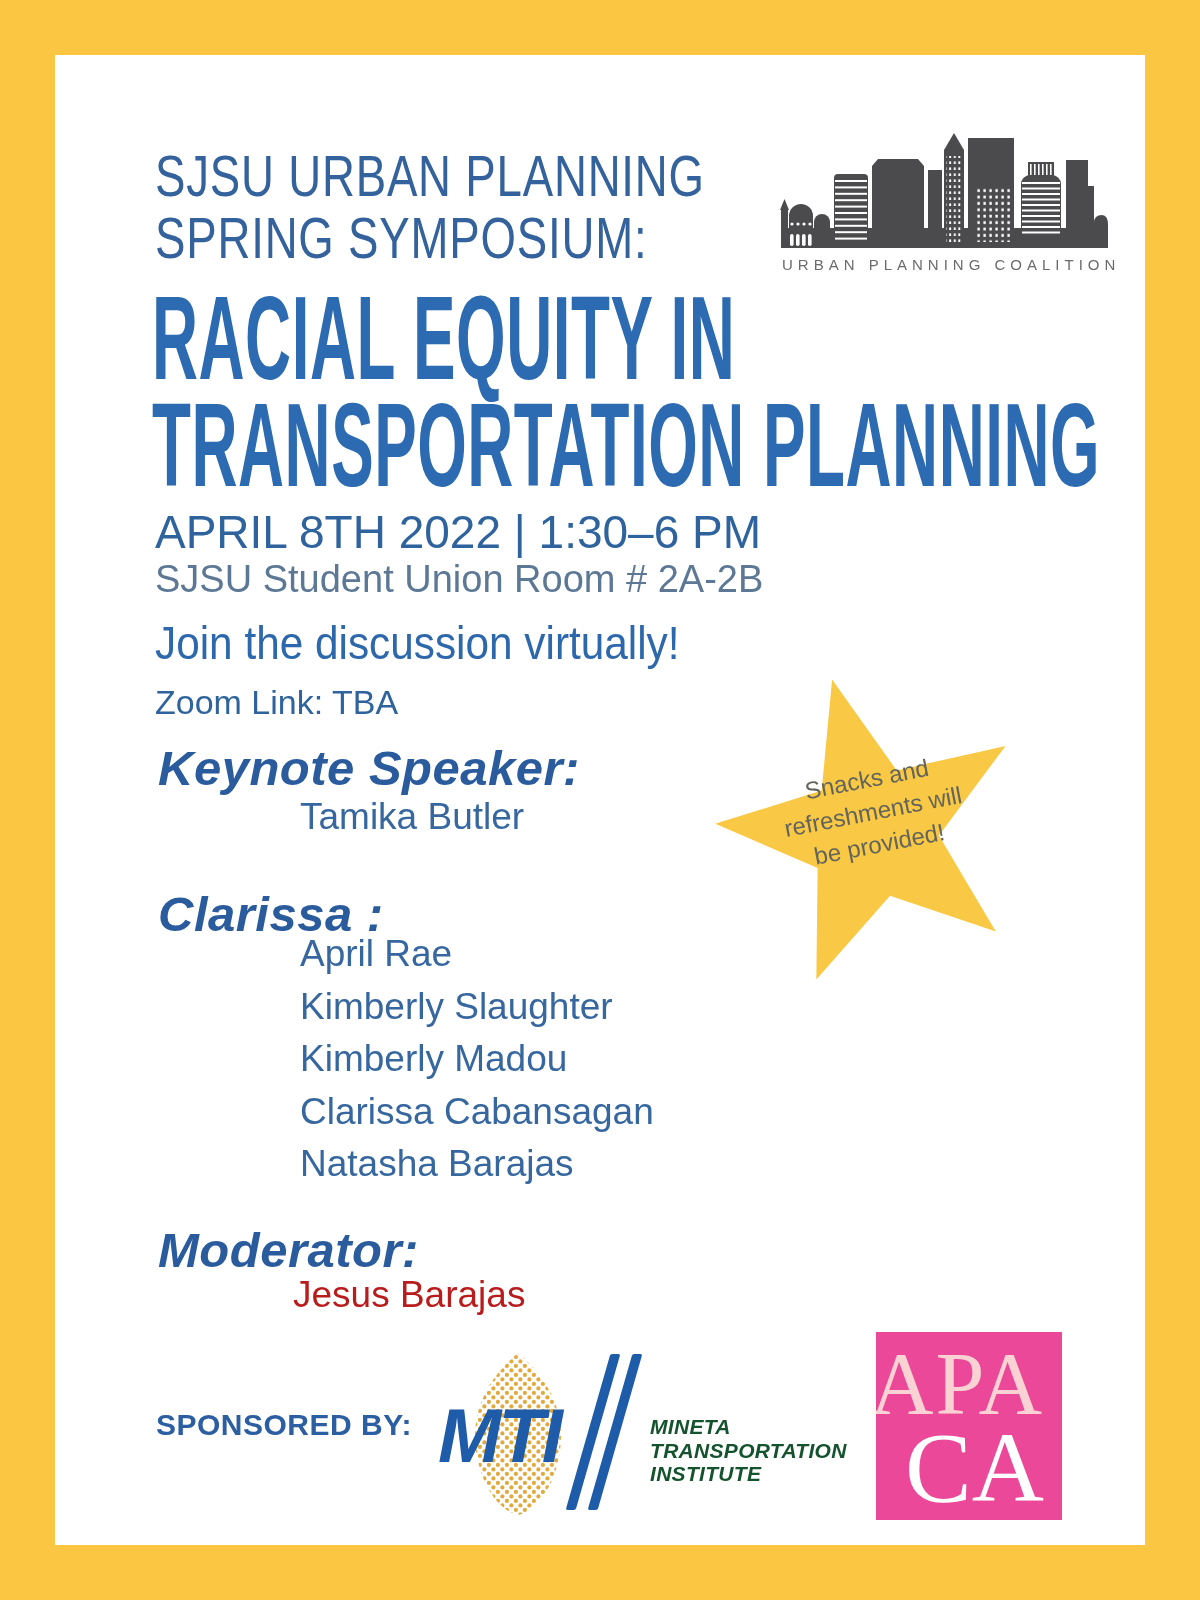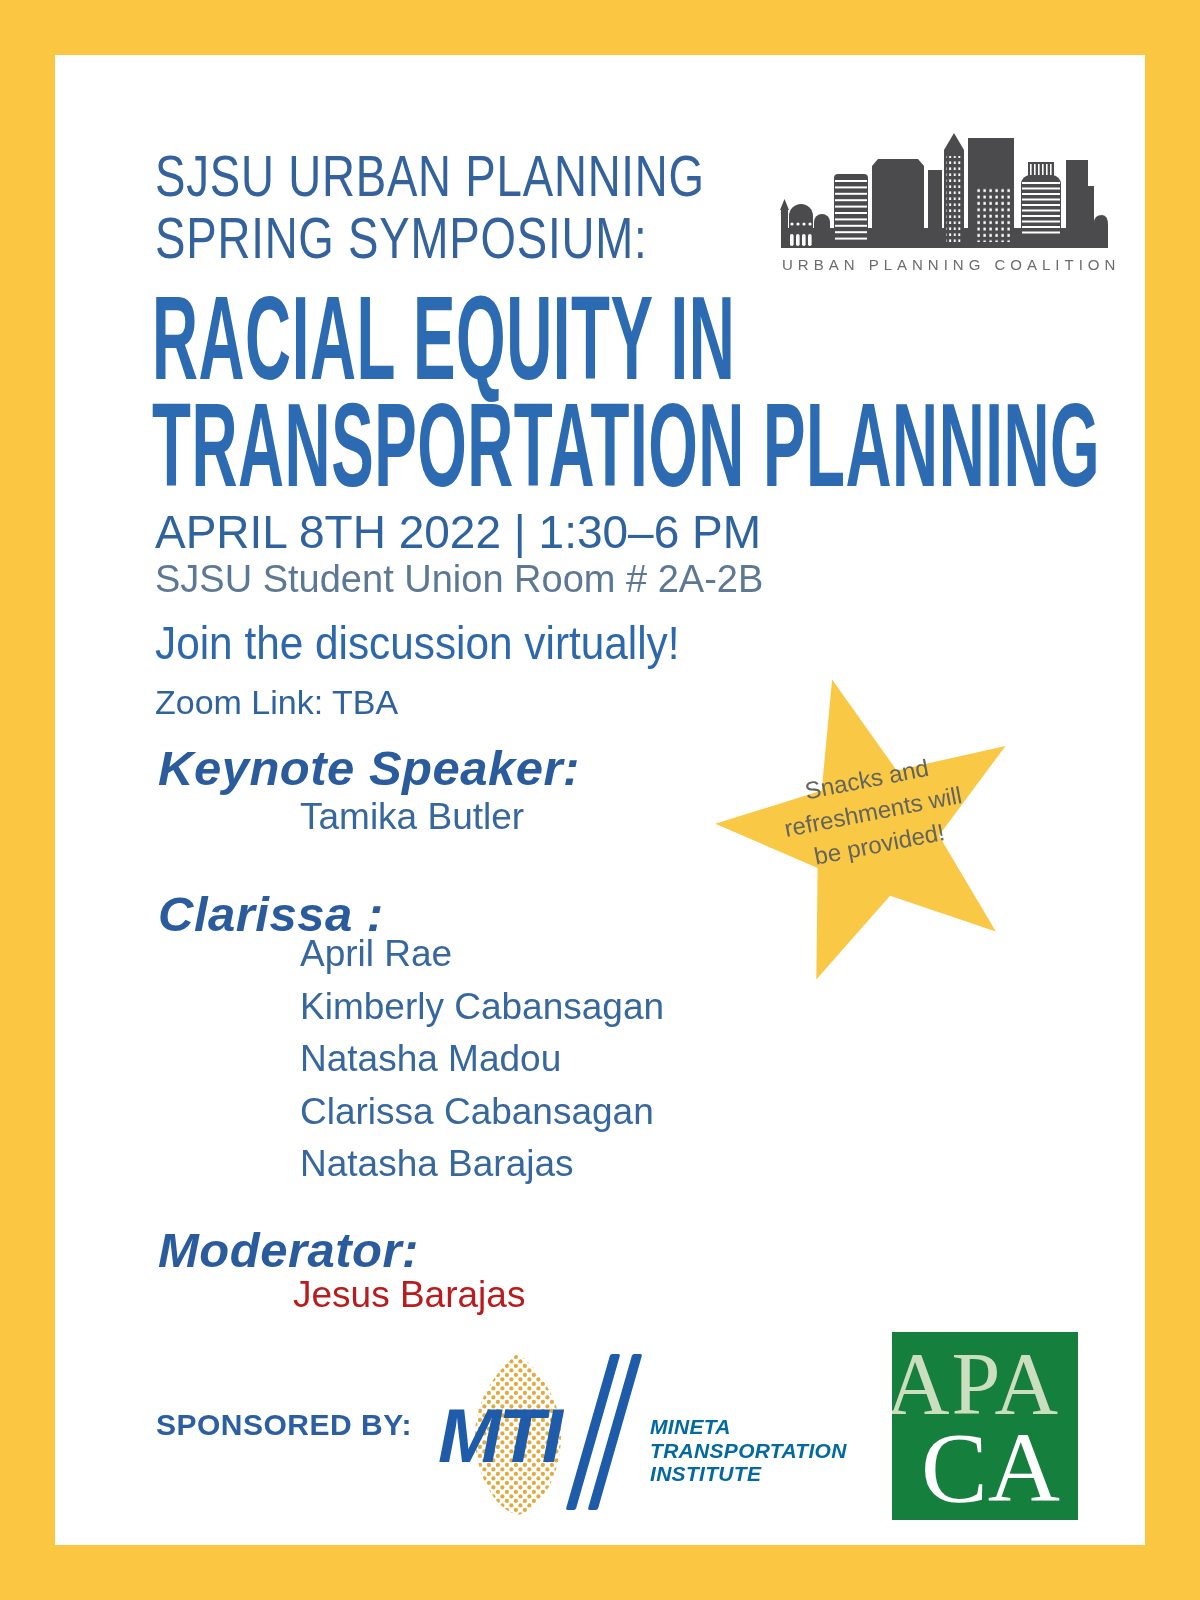--- a/index.html
+++ b/index.html
@@ -54,26 +54,26 @@
 
   
   .sponsored{left:156px;top:1408px;color:#2C5EA2;font-size:30px;
        font-weight:bold;letter-spacing:0.5px;}
   .mti-globe{left:455px;top:1350px;width:126px;height:168px;}
   .mti-acronym{left:438px;top:1398px;color:#1E5BA8;font-size:76px;
        font-weight:bold;font-style:italic;letter-spacing:-3px;line-height:76px;}
   .mti-slash{top:1354px;width:10px;height:156px;background:#1E5BA8;
        transform:skewX(-16deg);border-radius:2px;}
   .mti-slash1{left:588px;} .mti-slash2{left:610px;}
-  .mti-name{left:650px;top:1415px;color:#0369a1;font-size:21px;
+  .mti-name{left:650px;top:1415px;color:#14532d;font-size:21px;
        font-weight:bold;font-style:italic;line-height:23.5px;letter-spacing:0.3px;}
 
-  .apa-logo{left:876px;top:1332px;width:186px;height:188px;background:#15803d;
+  .apa-logo{left:876px;top:1332px;width:186px;height:188px;background:#ec4899;
        font-family:"Liberation Serif",serif;text-align:right;
-       padding:16px;box-sizing:border-box;margin-left:16px;}
+       padding:16px;box-sizing:border-box;}
   .apa-line1{position:absolute;right:18px;top:8px;font-size:88px;line-height:88px;
        color:rgba(255,248,228,0.78);letter-spacing:2px;}
   .apa-line2{position:absolute;right:18px;top:86px;font-size:100px;line-height:100px;
        color:#ffffff;}
 </style>
 </head>
 <body>
 
 <div class="poster">
   <div class="inner"></div>
@@ -156,22 +156,22 @@
   <div class="abs loc">SJSU Student Union Room # 2A-2B</div>
   <div class="abs join">Join the discussion virtually!</div>
   <div class="abs zoomlink">Zoom Link: TBA</div>
 
   <div class="abs seclabel keynote-label">Keynote Speaker:</div>
   <div class="abs keynote-name">Tamika Butler</div>
 
   <div class="abs seclabel panelists-label">Clarissa :</div>
   <div class="abs panelist-list">
     <div>April Rae</div>
-    <div>Kimberly Cabansagan</div>
-    <div>Natasha Madou</div>
+    <div>Kimberly Slaughter</div>
+    <div>Kimberly Madou</div>
     <div>Clarissa Cabansagan</div>
     <div>Natasha Barajas</div>
   </div>
 
   <svg class="abs star-svg" viewBox="-173 -173 346 346" xmlns="http://www.w3.org/2000/svg">
     <polygon transform="rotate(-15)" fill="#F9C845" points="0,-158 38.8,-53.4 150.3,-48.8 62.8,20.4 92.9,127.8 0,66 -92.9,127.8 -62.8,20.4 -150.3,-48.8 -38.8,-53.4"></polygon>
   </svg>
   <div class="abs star-text">
     <div>Snacks and</div>
     <div>refreshments will</div>

